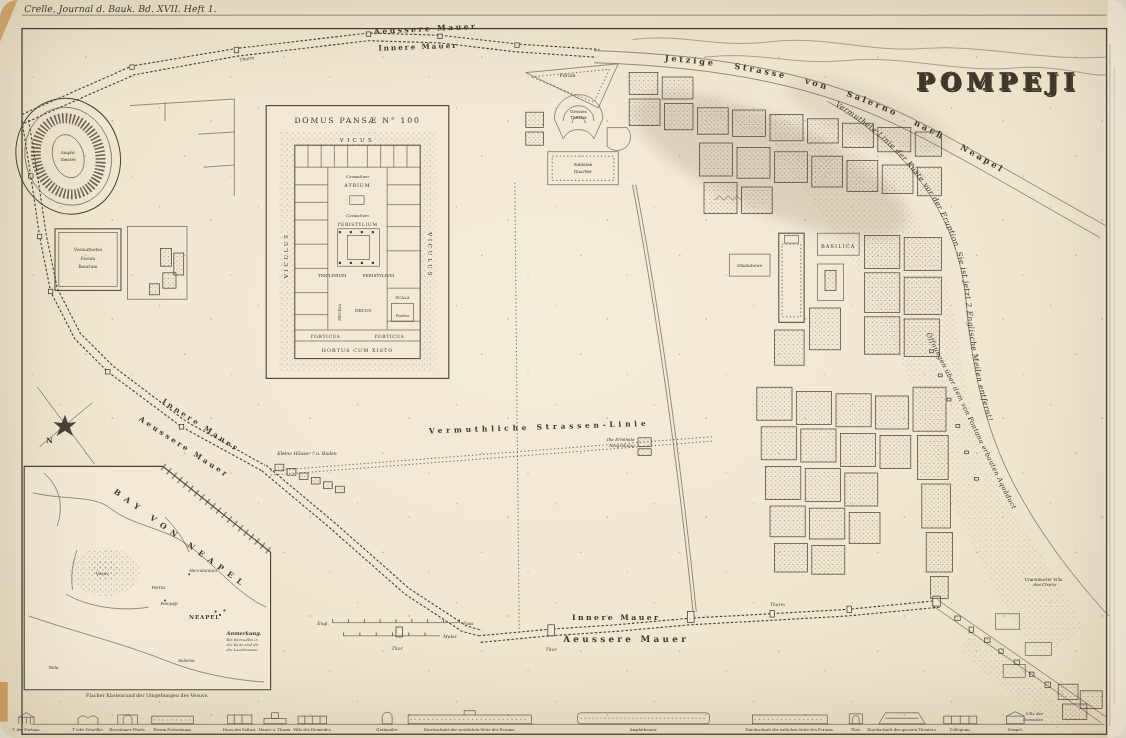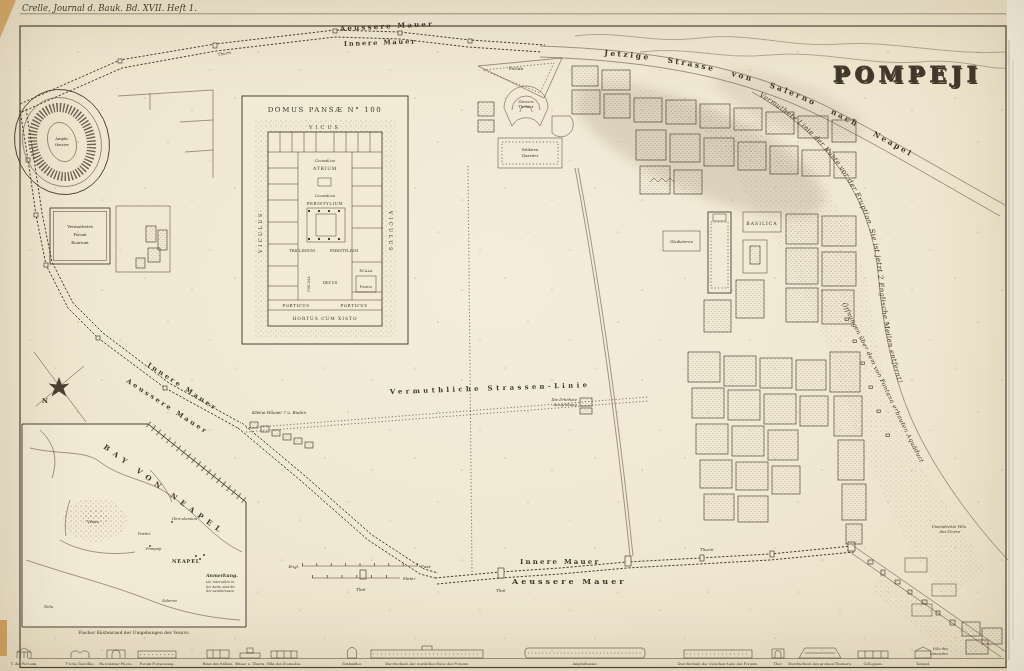--- a/index.html
+++ b/index.html
@@ -1,18 +1,18 @@
 <!DOCTYPE html>
 <html><head>
 <meta charset="utf-8">
 <style>
   html,body{margin:0;padding:0;background:#d8d2c2;}
   .page{position:relative;width:1024px;height:671px;overflow:hidden;
         background:radial-gradient(ellipse at 48% 42%, #f4eddb 0%, #f0e7d1 55%, #e8ddc3 100%);
-        font-family:"DejaVu Serif", serif;}
+        font-family:"DejaVu Serif", serif;border-radius:16px;}
   .page::after{content:"";position:absolute;inset:0;pointer-events:none;
         box-shadow:inset 0 0 90px rgba(110,90,50,.22);}
   svg{position:absolute;left:0;top:0;}
   svg text{fill:#3f362a;}
   .t{font-family:"DejaVu Serif",serif;}
   .ti{font-style:italic;}
   .b{font-weight:bold;}
   .w{stroke:#4b4134;fill:none;stroke-width:.9;}
   .wd{stroke:#4b4134;fill:none;stroke-width:1;stroke-dasharray:2.3 1.7;}
   .dd{stroke:#4b4134;fill:none;stroke-width:.7;stroke-dasharray:1.2 2.2;}

